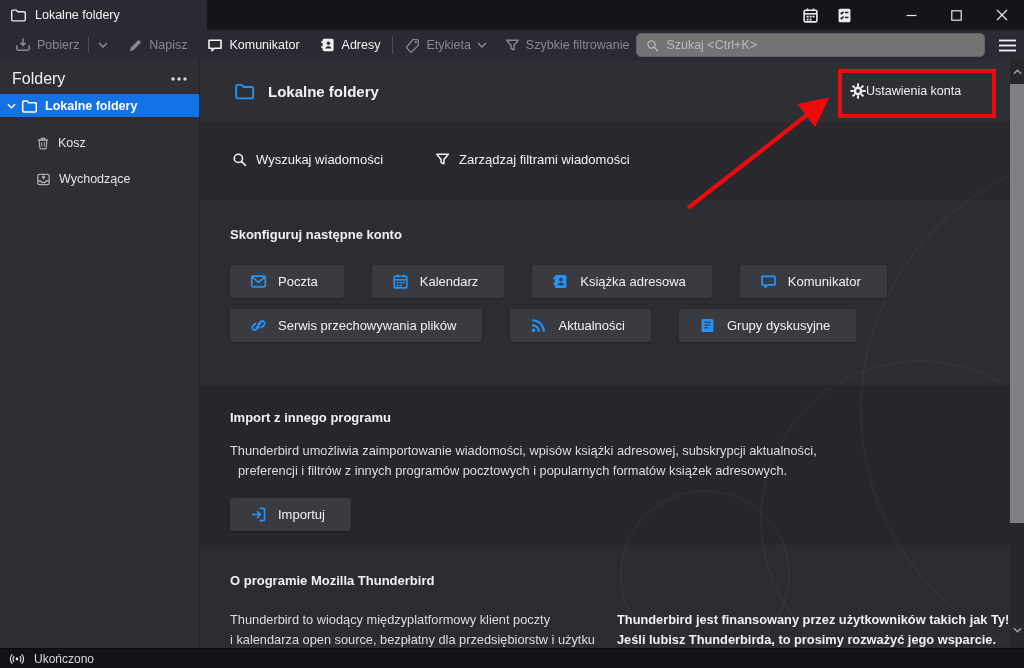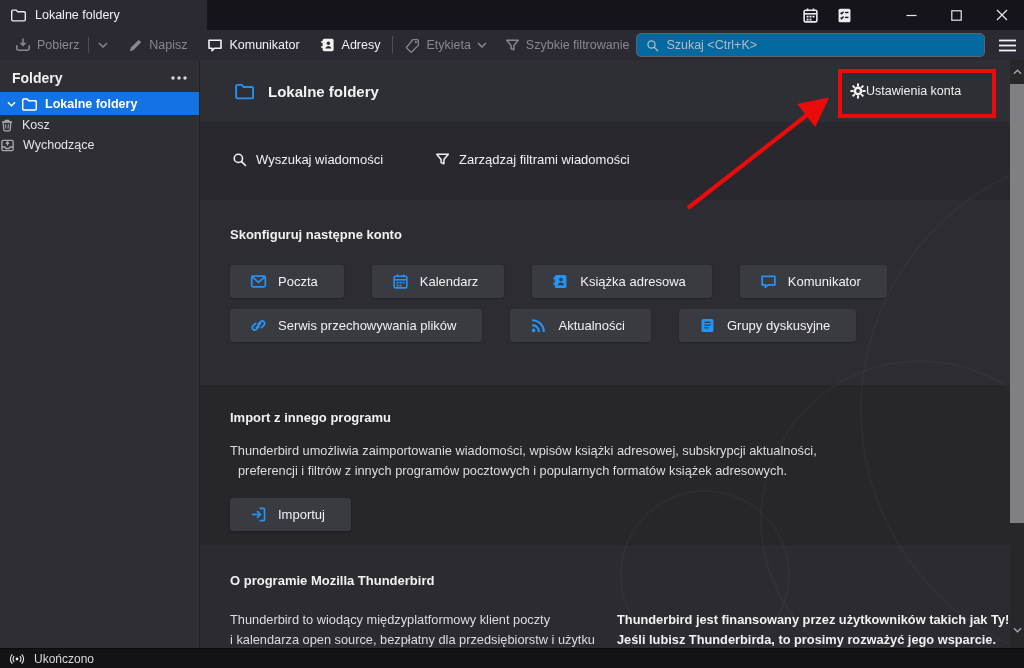--- a/index.html
+++ b/index.html
@@ -16,35 +16,35 @@
   .win-btn { width:45px; display:flex; align-items:center; justify-content:center; color:#e8e8ec; }
 
   
   .toolbar { position:absolute; left:0; top:30px; width:1024px; height:30px; background:#2b2a33; display:flex; align-items:center; padding:0 8px; }
   .tool-item { display:flex; align-items:center; gap:6px; padding:0 7px; height:26px; font-size:12.5px; border-radius:3px; white-space:nowrap; }
   .tool-item.disabled { color:#87878f; }
   .tool-item.enabled { color:#f2f2f4; }
   .tool-sep { width:1px; height:18px; background:#4c4c54; margin:0 5px; }
   .split-sep { width:1px; height:16px; background:#4c4c54; margin:0 2px; }
   .chev { display:flex; align-items:center; color:inherit; }
-  .searchbox { display:flex; align-items:center; gap:7px; width:353px; height:24px; border:1px solid #62626a; border-radius:5px; background:#0369a1; padding:0 9px; color:#b9b9c0; }
+  .searchbox { display:flex; align-items:center; gap:7px; width:353px; height:24px; border:1px solid #62626a; border-radius:5px; background:#737373; padding:0 9px; color:#b9b9c0; }
   .searchbox input { flex:1; background:transparent; border:none; outline:none; color:#cfcfd5; font-size:12.5px; font-family:inherit; }
   .searchbox input::placeholder { color:#b9b9c0; opacity:1; }
   .hamburger { margin-left:14px; color:#f1f1f3; display:flex; align-items:center; }
 
   
   .sidebar { position:absolute; left:0; top:60px; width:200px; height:588px; background:#2e2e34; border-right:1px solid #222228; }
   .folders-header { display:flex; align-items:center; justify-content:space-between; padding:10px 12px 6px 12px; }
-  .folders-title { font-size:14px; font-weight:bold; color:#f1f1f3; }
+  .folders-title { font-size:16px; font-weight:normal; color:#f1f1f3; }
   .dots { color:#d9d9de; display:flex; align-items:center; }
   .folder-row { display:flex; align-items:center; height:23px; font-size:12.5px; color:#e4e4e8; }
   .folder-row.selected { background:#1473e4; color:#ffffff; font-weight:bold; }
   .row-chev { width:14px; margin-left:7px; display:flex; color:#ffffff; }
   .row-icon { display:flex; align-items:center; margin-right:8px; }
-  .child { height:20px; }
+  .child { padding-left:36px; height:20px;margin-top:16px; }
   .child .row-icon { color:#aaaab2; }
 
   
   .content { position:absolute; left:200px; top:60px; width:810px; height:588px; background:#2c2c32; overflow:hidden; }
   .band { position:absolute; left:0; width:810px; }
   .band-header { top:0; height:62px; background:#2e2e35; }
   .band-links  { top:62px; height:78px; background:#28282e; }
   .band-setup  { top:140px; height:185px; background:#2c2c32; }
   .band-import { top:325px; height:160px; background:#26262b; }
   .band-about  { top:485px; height:103px; background:#2b2b31; }

